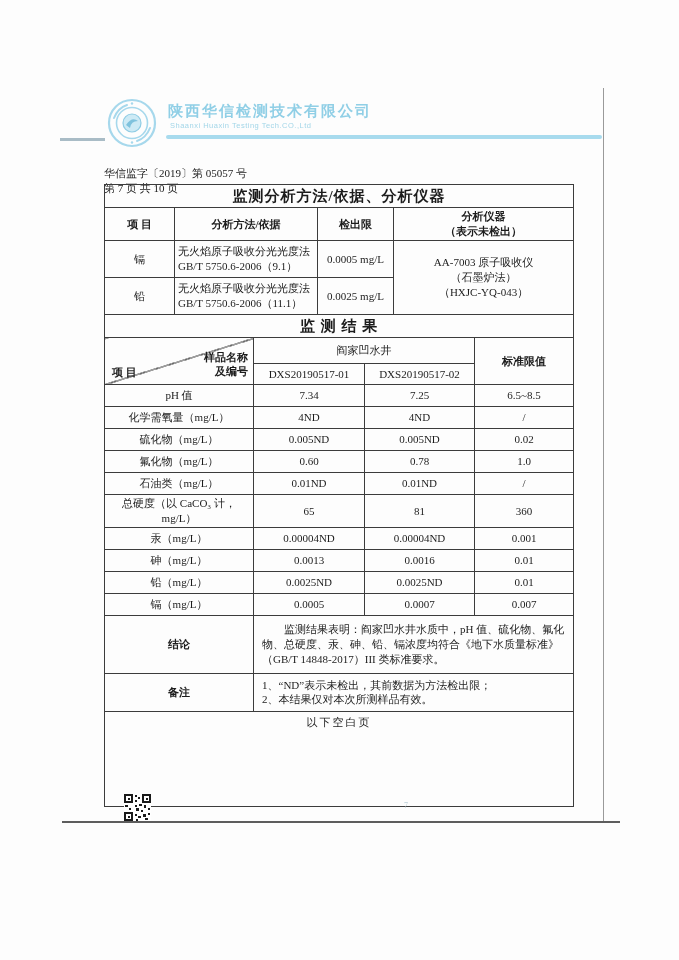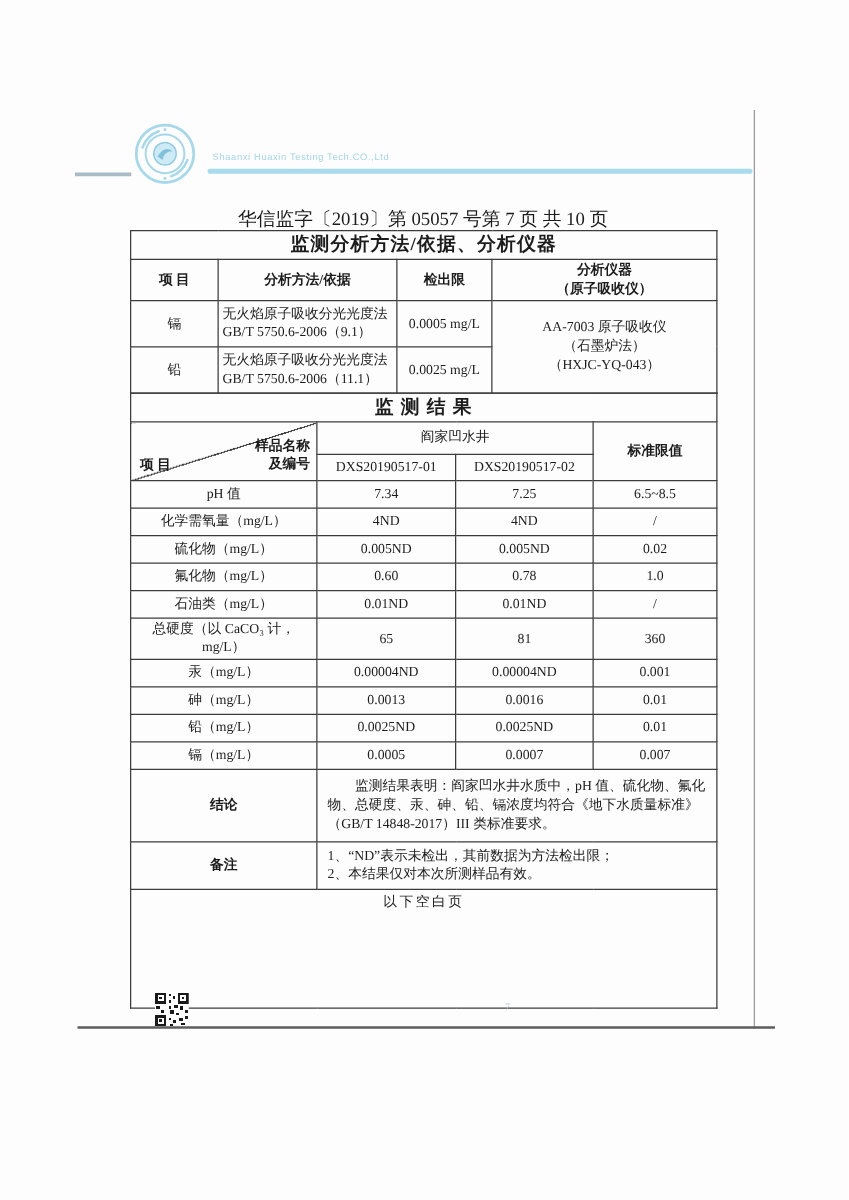--- a/index.html
+++ b/index.html
@@ -17,21 +17,21 @@
   .company-cn { position: absolute; left: 168px; top: 102px; font-family: "Liberation Sans", sans-serif;
     font-size: 15px; font-weight: bold; color: #90cfe6; letter-spacing: 2px; }
   .company-en { position: absolute; left: 170px; top: 121px; font-family: "Liberation Sans", sans-serif;
     font-size: 7.5px; color: #a3d6e8; letter-spacing: .5px; }
   .letterhead-rule { position: absolute; left: 166px; top: 135px; width: 436px; height: 4px;
     background: #a8dbee; border-radius: 2px; }
 
   .report-title { position: absolute; left: 0; top: 146px; width: 679px; text-align: center;
     font-size: 17px; font-weight: bold; letter-spacing: 7px; color: #111; }
   .doc-line { position: absolute; left: 104px; top: 166px; width: 469px; display: flex;
-    justify-content: center; font-size: 15px; }
+    justify-content: center; font-size: 11px; flex-direction: column; }
 
   
   .tables { position: absolute; left: 104px; top: 184px; width: 470px; }
   table { border-collapse: collapse; table-layout: fixed; width: 469px; }
   td { border: 1px solid #3c3c3c; font-size: 11px; text-align: center; vertical-align: middle;
     padding: 1px 3px; line-height: 1.35; }
   .t2 { margin-top: -1px; }
   .row-title td { font-weight: bold; font-size: 15px; height: 20px; letter-spacing: 1px; }
   .hdr { font-weight: bold; }
   .pre { white-space: pre-line; }
@@ -72,20 +72,21 @@
       <circle cx="26" cy="25" r="23" fill="none" stroke="#a6d8ec" stroke-width="2.2"></circle>
       <circle cx="26" cy="25" r="15.5" fill="none" stroke="#a6d8ec" stroke-width="1.6"></circle>
       <circle cx="26" cy="25" r="9" fill="#cdeaf5" stroke="#8fcce4" stroke-width="1.2"></circle>
       <path d="M20 27 q6 -9 12 -4 q-7 0 -8 7 z" fill="#7fc2dd"></path>
       <path d="M8 20 q4 -10 13 -13" fill="none" stroke="#a6d8ec" stroke-width="2" stroke-linecap="round"></path>
       <path d="M44 30 q-4 10 -13 13" fill="none" stroke="#a6d8ec" stroke-width="2" stroke-linecap="round"></path>
       <circle cx="26" cy="5.5" r="1.2" fill="#a6d8ec"></circle>
       <circle cx="26" cy="44.5" r="1.2" fill="#a6d8ec"></circle>
     </svg>
   </div>
+  <div class="company-cn">陕西华信检测技术有限公司</div>
   <div class="company-en">Shaanxi Huaxin Testing Tech.CO.,Ltd</div>
   <div class="letterhead-rule"></div>
 
   <div class="doc-line">
     <span>华信监字〔2019〕第 05057 号</span>
     <span>第 7 页 共 10 页</span>
   </div>
 
   <div class="tables">
 
@@ -98,21 +99,21 @@
         </colgroup>
       <tbody>
           <tr class="row-title">
         <td colspan="4">监测分析方法/依据、分析仪器</td>
       </tr>
       <tr class="t1-hdr">
         <td class="hdr">项 目</td>
         <td class="hdr">分析方法/依据</td>
         <td class="hdr">检出限</td>
         <td class="hdr pre">分析仪器
-（原子吸收仪）</td>
+（表示未检出）</td>
       </tr>
       <tr class="t1-data">
         <td>镉</td>
         <td class="pre left">无火焰原子吸收分光光度法
 GB/T 5750.6-2006（9.1）</td>
         <td>0.0005 mg/L</td>
         <td class="pre" rowspan="2">AA-7003 原子吸收仪
 （石墨炉法）
 （HXJC-YQ-043）</td>
       </tr>

